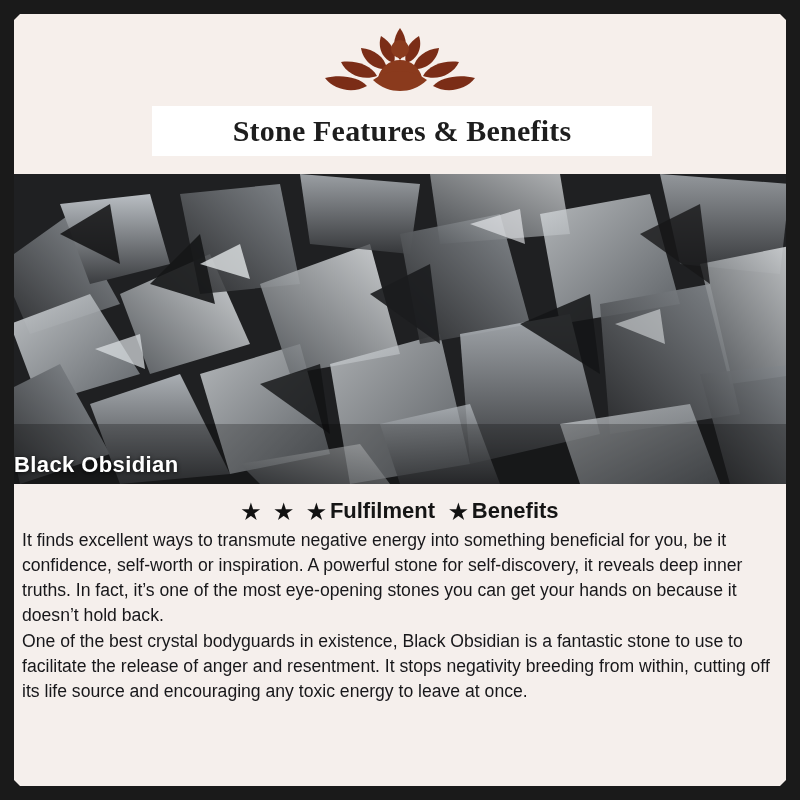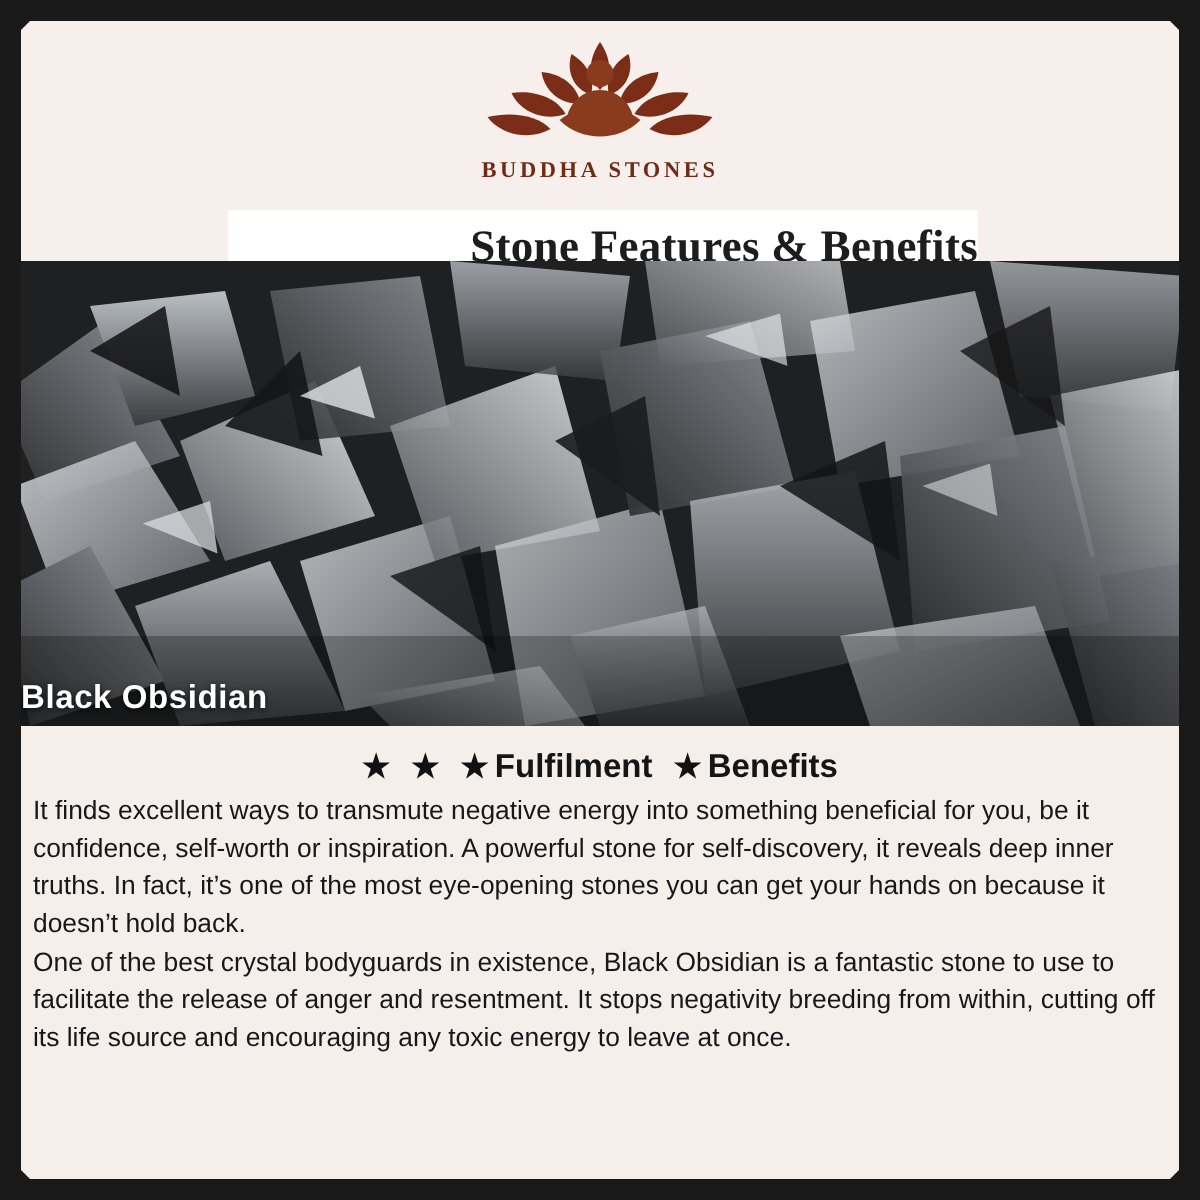--- a/index.html
+++ b/index.html
@@ -89,28 +89,28 @@
   .brand-name {
     margin-top: 2px;
     font-size: 15px;
     letter-spacing: 2.4px;
     color: #6f2b18;
     font-weight: bold;
     font-family: "Liberation Serif", serif;
   }
   .title-band {
     position: absolute;
-    top: 140px;
+    top: 106px;
     left: 152px;
     width: 500px;
     height: 50px;
     background: #ffffff;
     display: flex;
     align-items: center;
-    justify-content: flex-end;
+    justify-content: center;
   }
   .title-band h1 {
     margin: 0;
     font-size: 30px;
     font-weight: bold;
     color: #1d1d1d;
     font-family: "Liberation Serif", serif;
     letter-spacing: 0.2px;
   }
 

